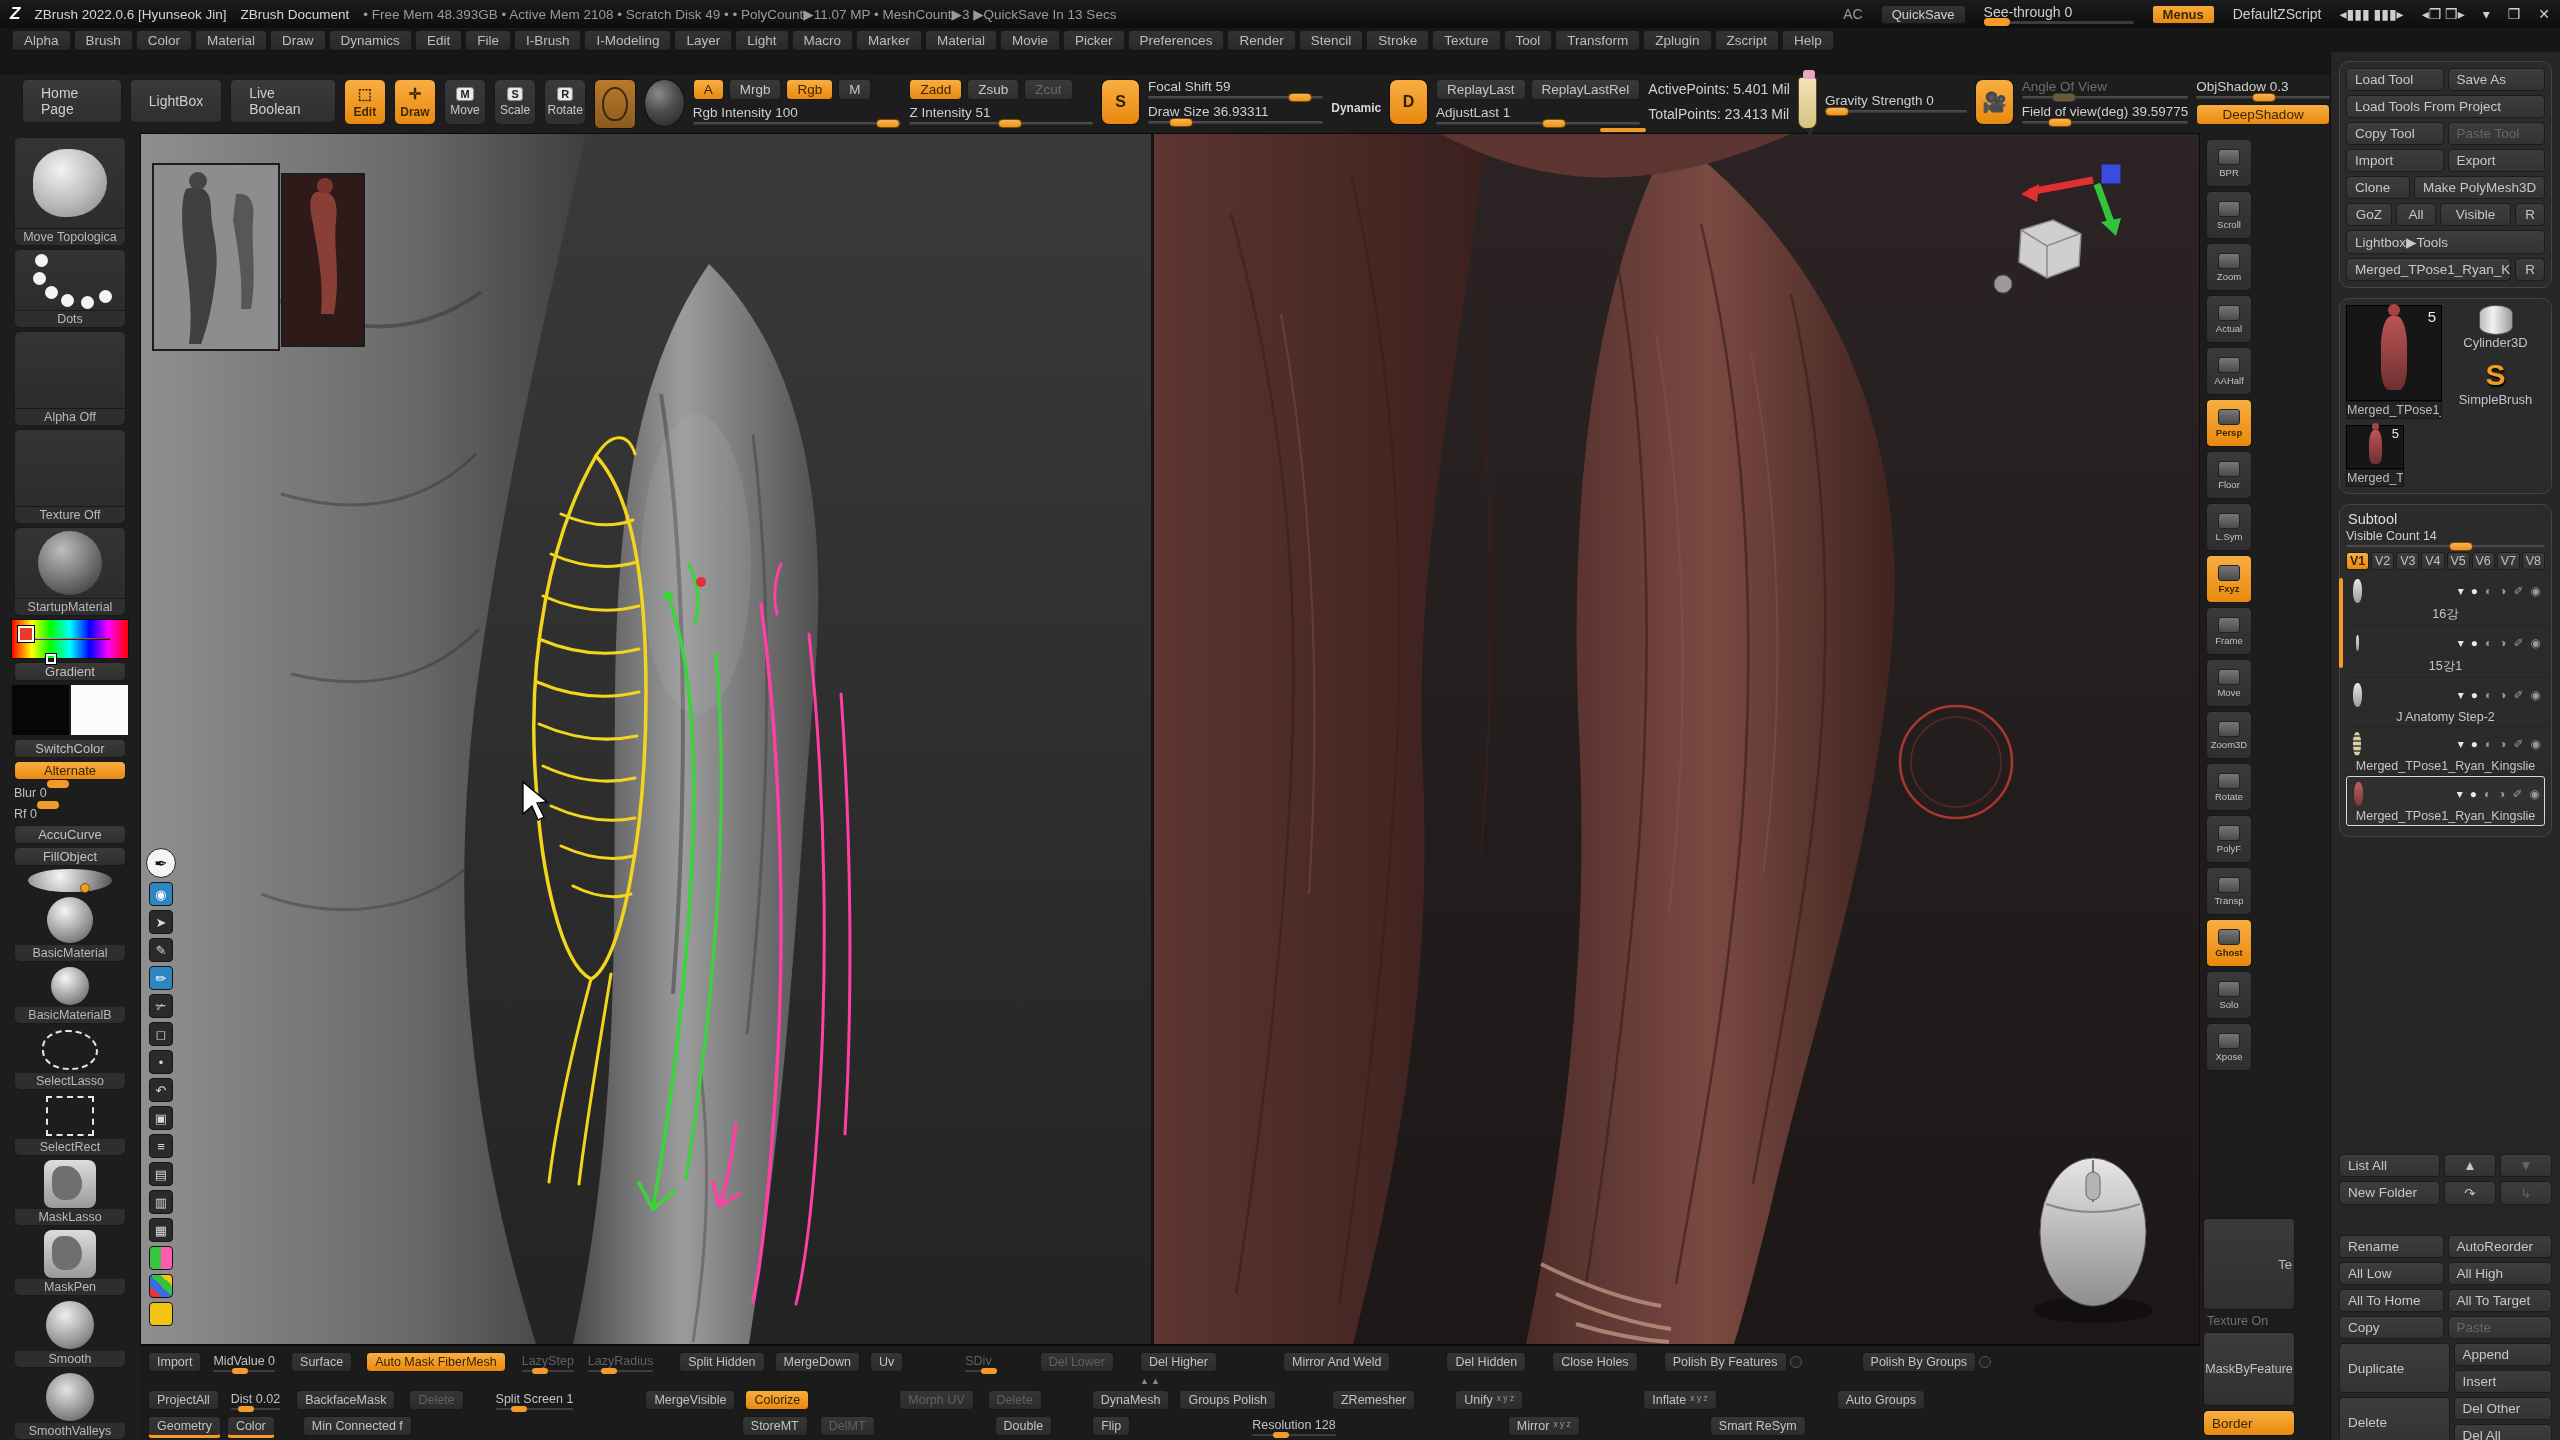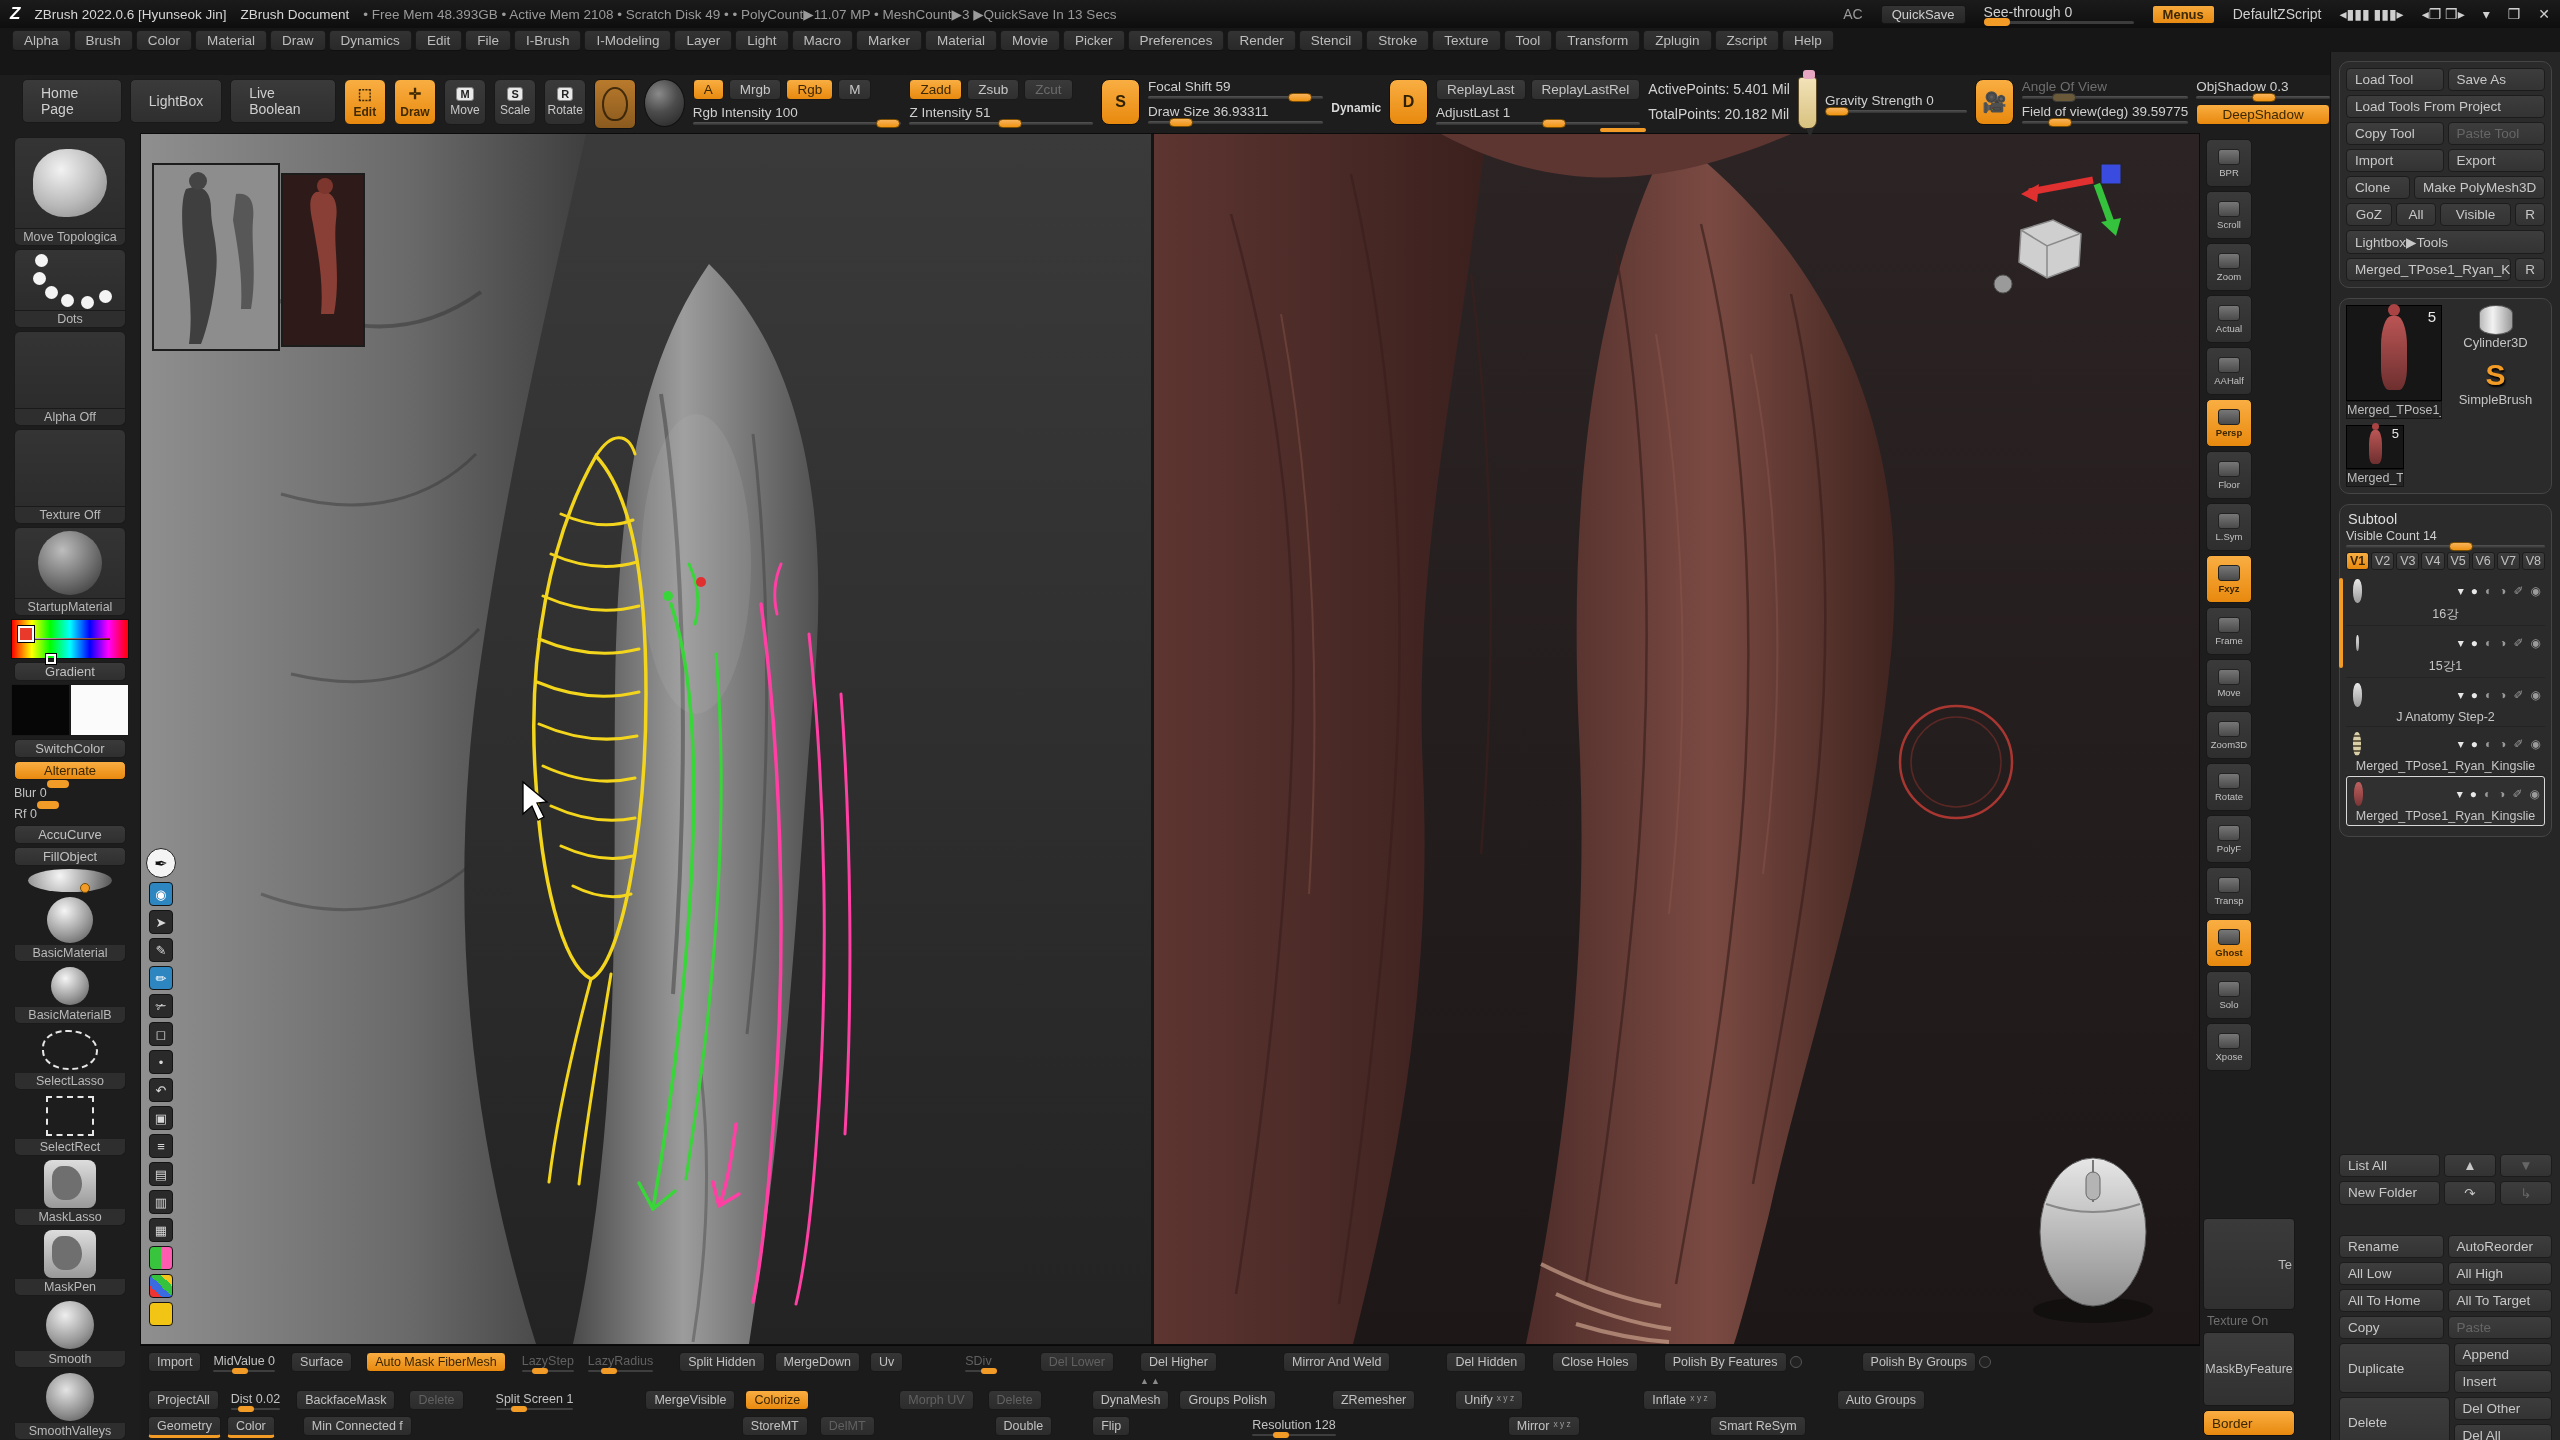--- a/index.html
+++ b/index.html
@@ -355,21 +355,21 @@
     <span class="zslider">
       <span class="lab">AdjustLast 1</span>
       <span class="trk">
           <span class="kn" style="left:52%"></span>
         </span>
     </span>
   </span>
 
   <span class="shelf-col" style="width:170px; gap:9px; margin-top:2px;">
     <span class="stat">ActivePoints: 5.401 Mil</span>
-    <span class="stat">TotalPoints: 20.182 Mil</span>
+    <span class="stat">TotalPoints: 23.413 Mil</span>
   </span>
 
   <span class="pencil" style="margin-top:-2px;"></span>
   <span class="shelf-col" style="width:170px; margin-top:14px;">
     <span class="zslider">
       <span class="lab">Gravity Strength 0</span>
       <span class="trk">
           <span class="kn" style="left:0%"></span>
         </span>
     </span>

